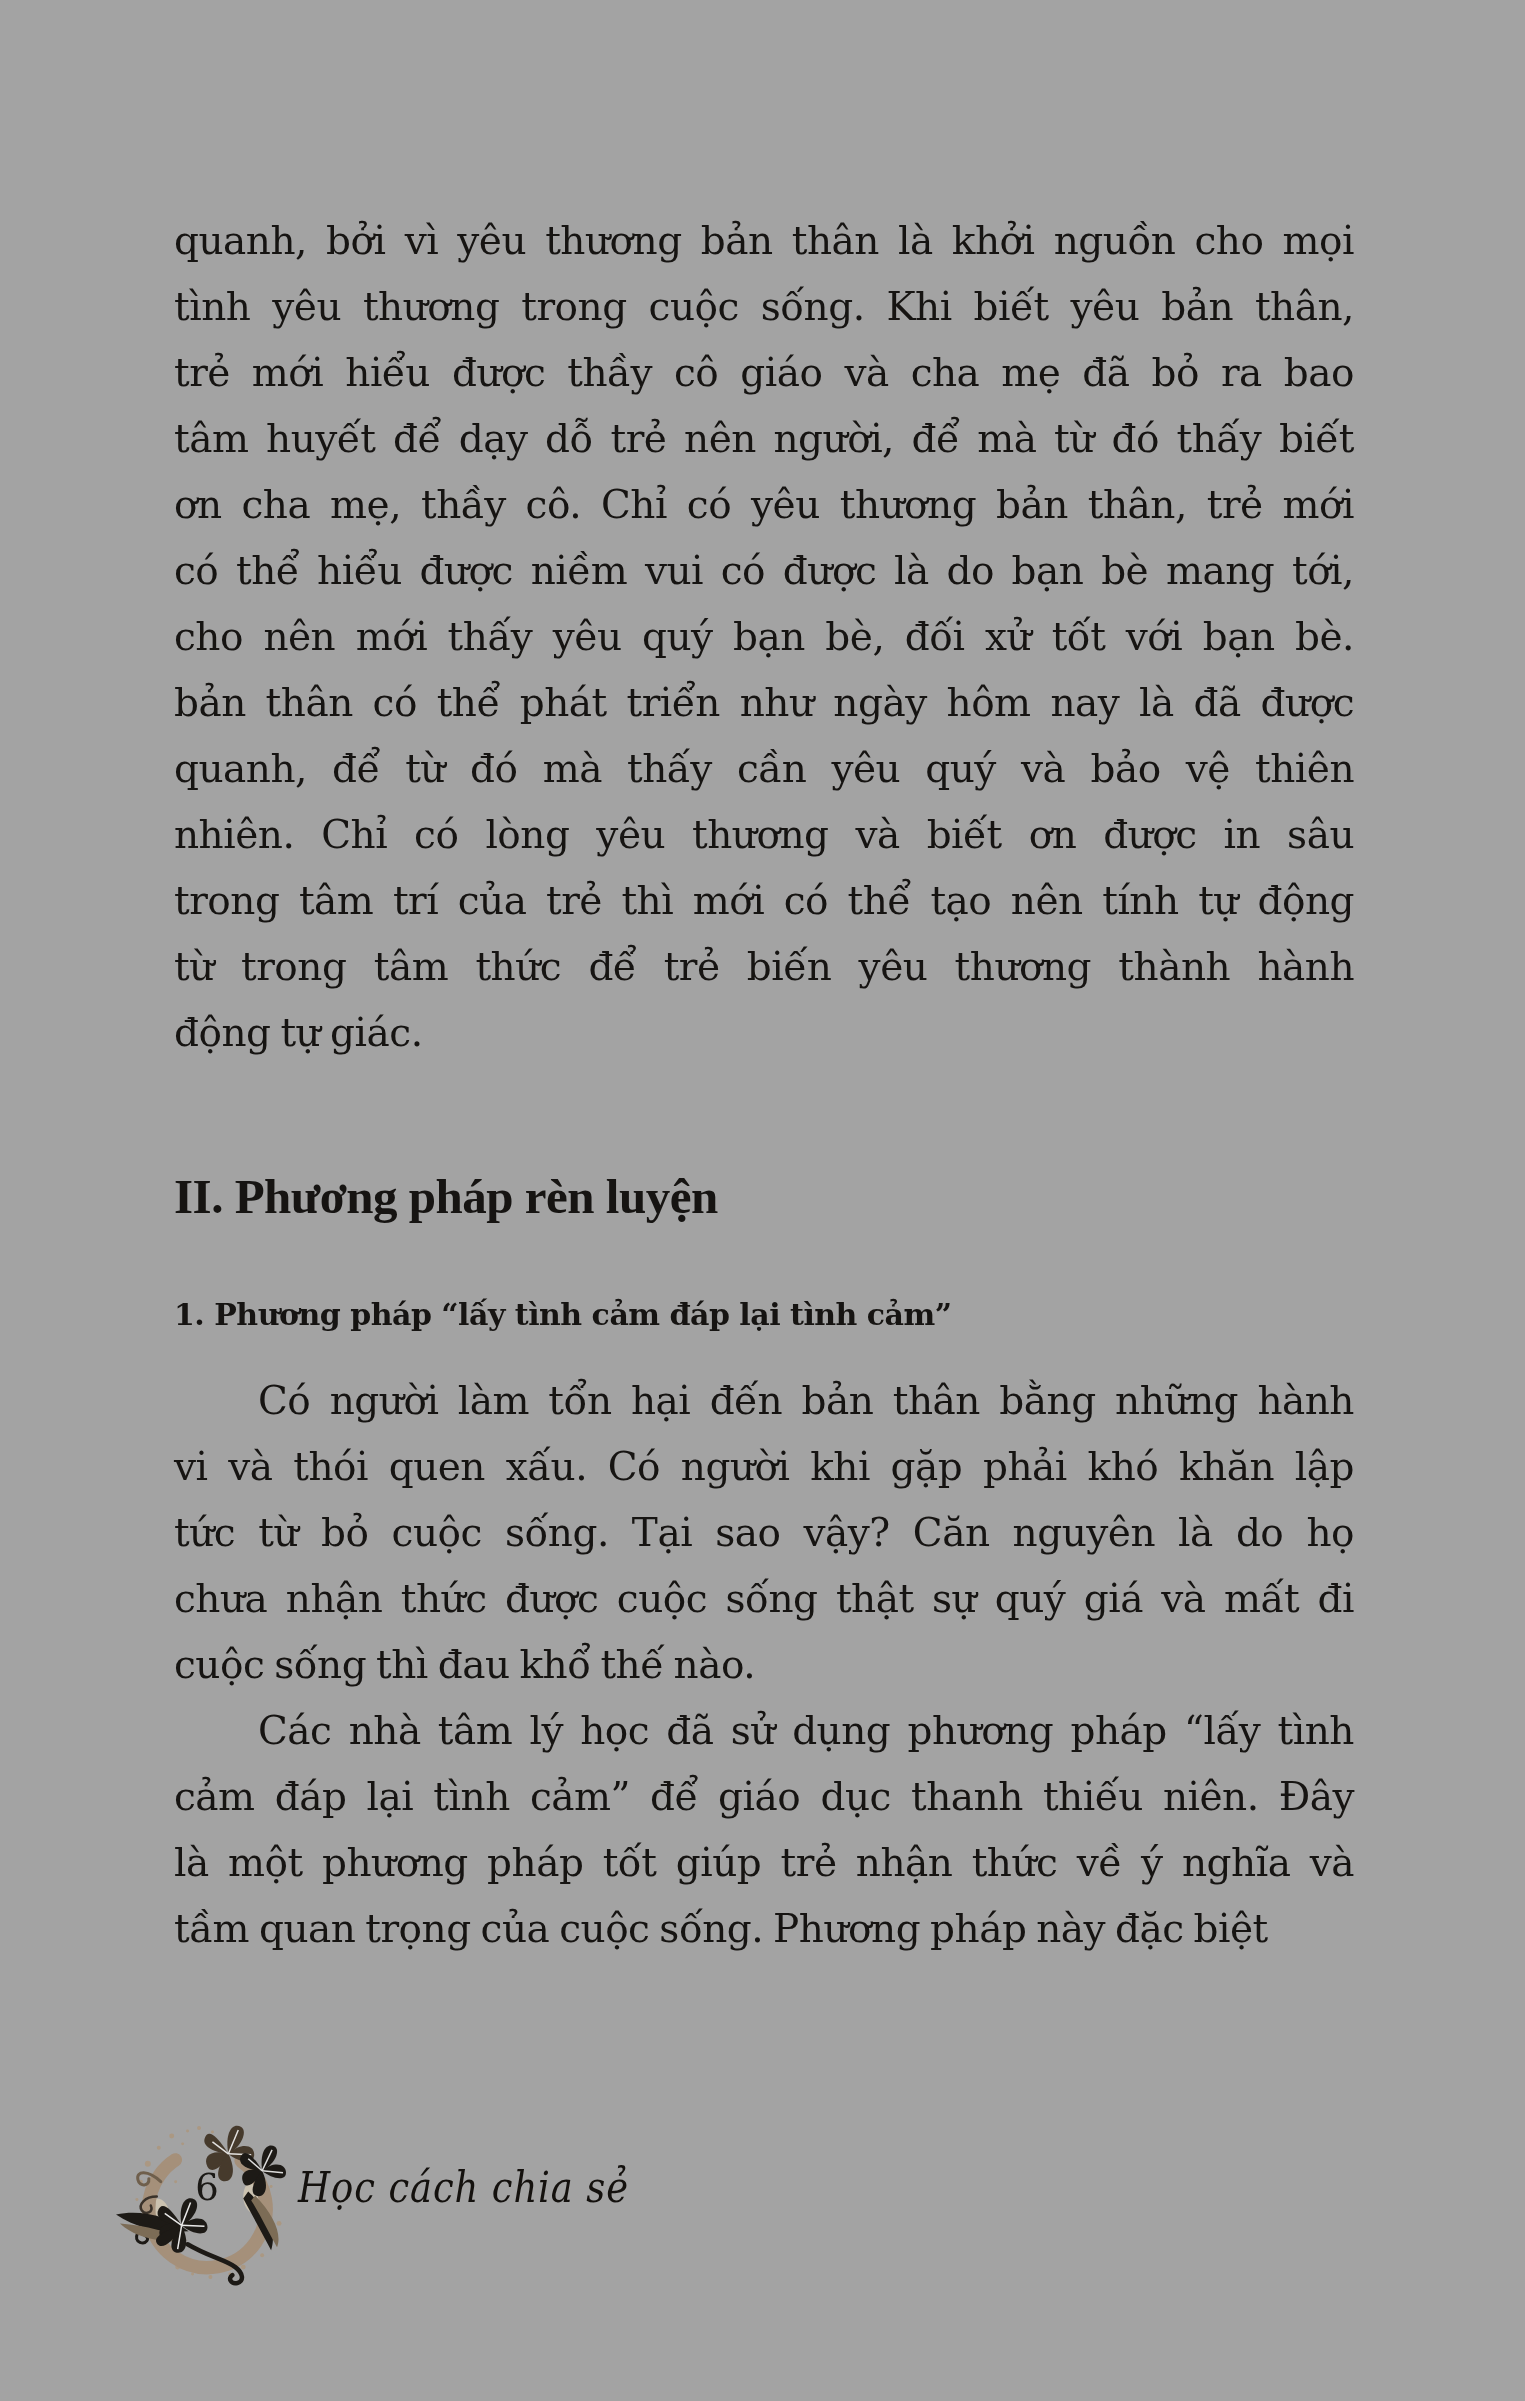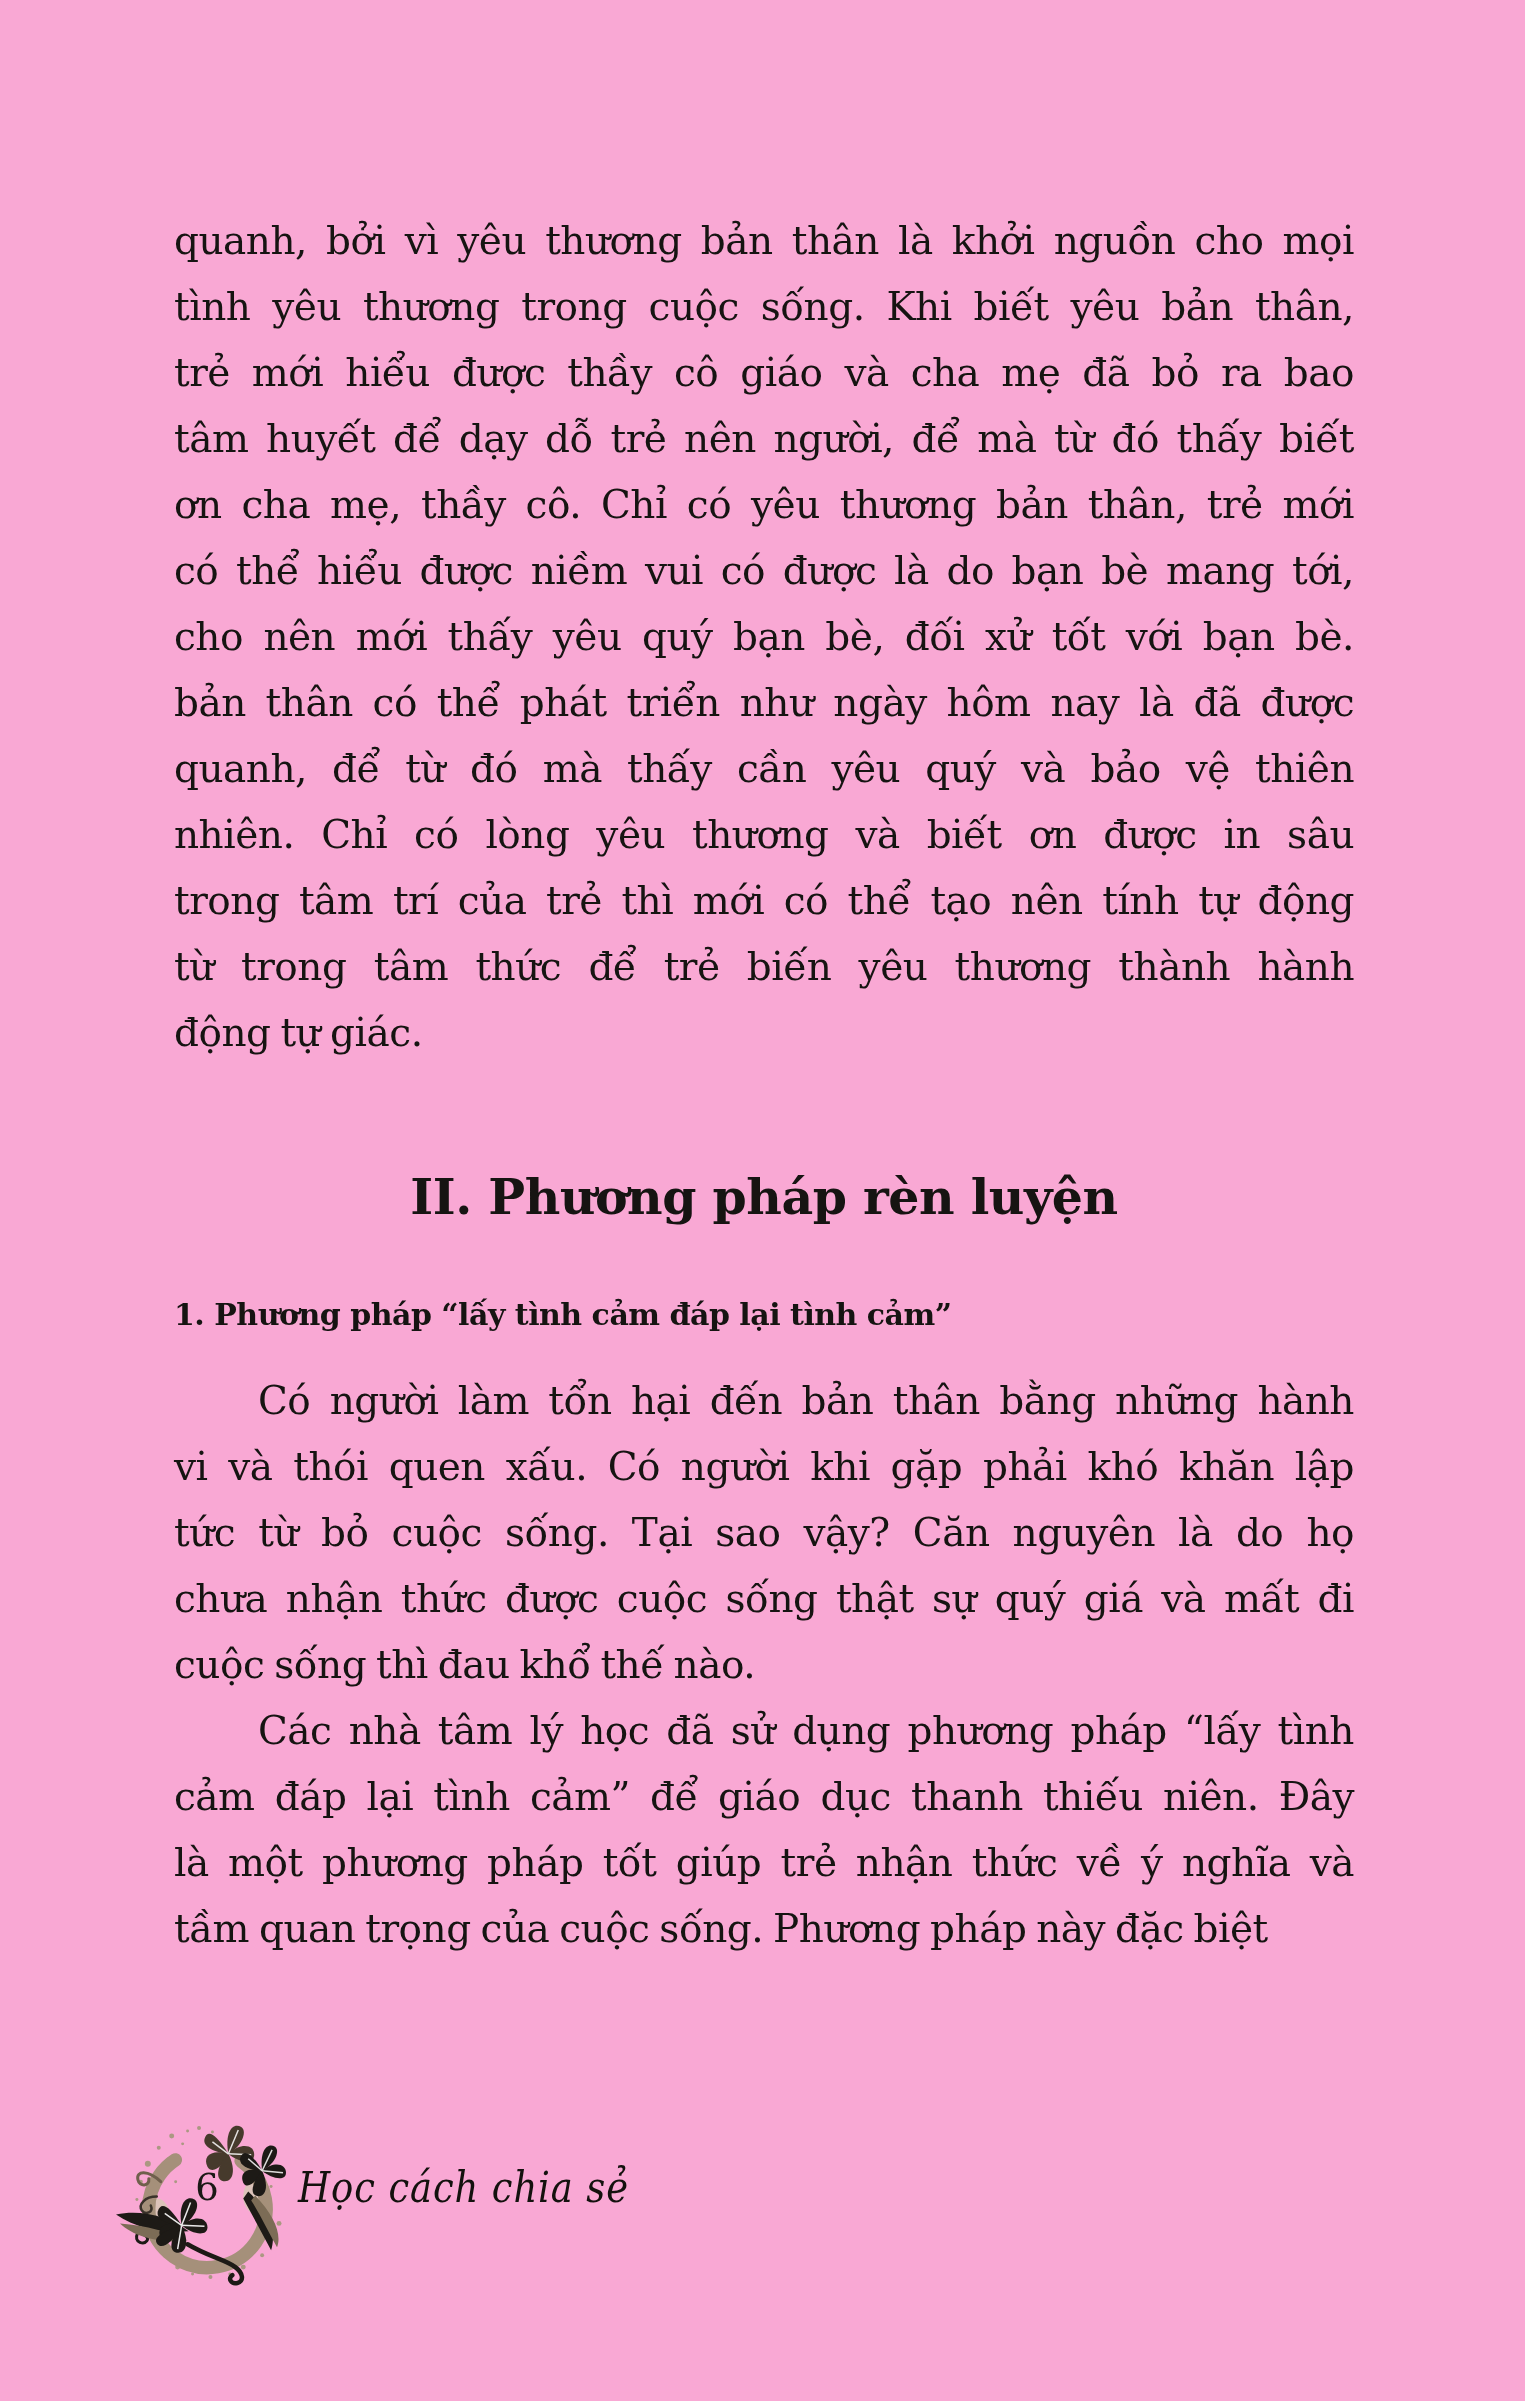--- a/index.html
+++ b/index.html
@@ -1,20 +1,20 @@
 <!DOCTYPE html>
 <html lang="vi" style="font-size:8px"><head>
 <meta charset="utf-8">
 <style>
   html, body { margin: 0; padding: 0; background: #e8e8e8; }
   .page {
     position: relative;
     width: 1525px;
     height: 2401px;
-    background: #f9a8d4;
+    background: #a3a3a3;
     overflow: hidden;
     font-family: "DejaVu Serif", "Liberation Serif", serif;
     color: #161412;
   }
   .text-block {
     position: absolute;
     left: 174px;
     top: 208px;
     width: 1180px;
   }
@@ -28,23 +28,24 @@
     text-align: justify;
     text-align-last: justify;
   }
   .para .line.last { text-align-last: left; }
   .para.indent .line.first { text-indent: 84px; }
   .h1 {
     margin: 99px 0 0 0;
     font-size: 49px;
     line-height: 64px;
     font-weight: 700;
-    text-align: center;
+    text-align: left;
     white-space: nowrap;
     letter-spacing: -0.5px;
+    font-family: Liberation Serif, serif;
   }
   .h2 {
     margin: 55px 0 0 0;
     font-size: 30px;
     line-height: 62px;
     font-weight: 700;
     text-align: left;
     white-space: nowrap;
     letter-spacing: -0.5px;
   }

